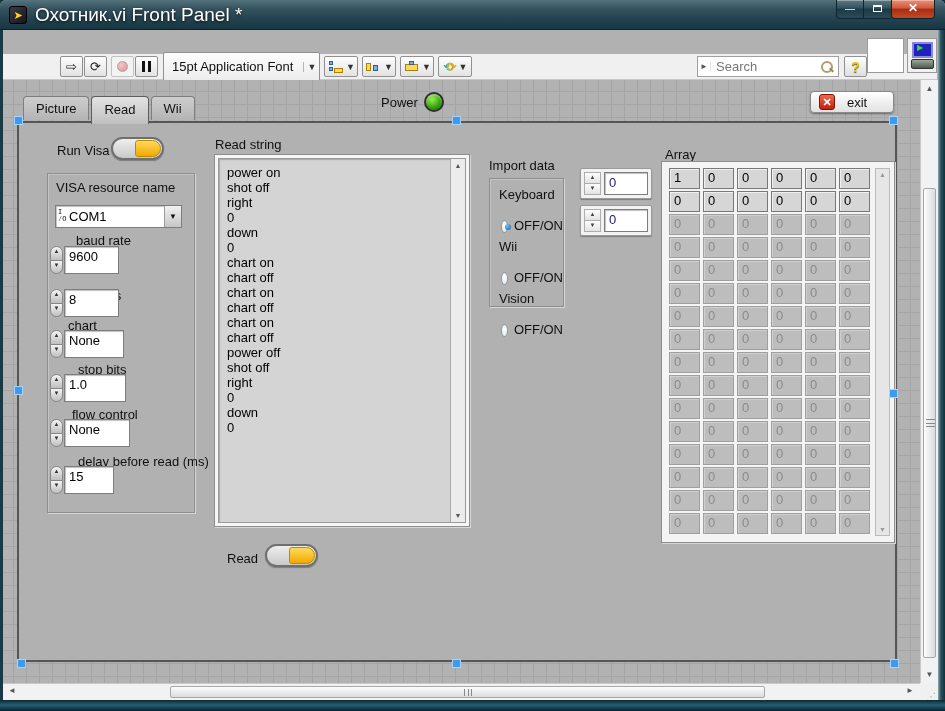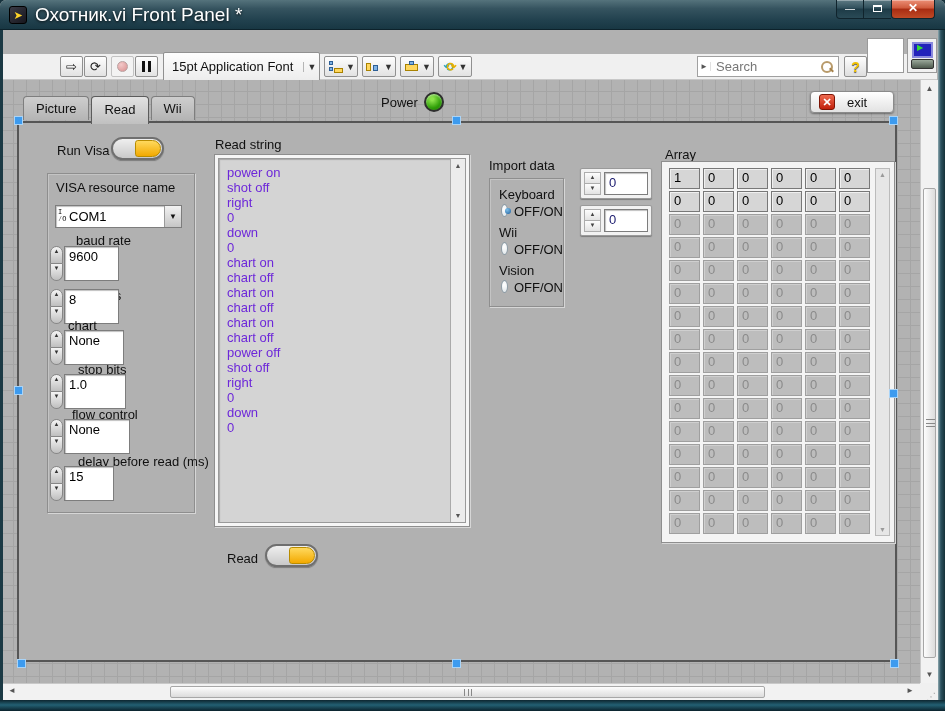--- a/index.html
+++ b/index.html
@@ -114,21 +114,21 @@
     background:linear-gradient(180deg,#efefef,#c9c9c9); box-shadow:0 1px 1px rgba(0,0,0,.3); }
   .toggle .knob { position:absolute; right:1px; top:1px; width:26px; height:17px;
     border-radius:3px 9px 9px 3px; border:1px solid #b98c00;
     background:linear-gradient(180deg,#ffd95e,#f2a900); }
 
   
   .group { position:absolute; border:1px solid #8e8e8e; box-shadow:1px 1px 0 #d6d6d6, inset 1px 1px 0 #c4c4c4; }
   .gtitle { position:absolute; left:8px; top:6px; font-size:13px; color:#101010; white-space:nowrap; }
 
   
-  .numrow { position:absolute; display:flex; align-items:stretch; height:35px; }
+  .numrow { position:absolute; display:flex; align-items:stretch; height:28px; }
   .spin { width:13px; display:flex; flex-direction:column; margin-right:1px; }
   .sb { flex:1; border:1px solid #868686; background:linear-gradient(180deg,#f4f4f4,#bfbfbf);
     font-size:6px; line-height:9px; color:#333; text-align:center; }
   .sb.up { border-radius:7px 7px 0 0; }
   .sb.dn { border-radius:0 0 7px 7px; border-top:none; }
   .nfield { background:#fff; border:1px solid #7d7d7d; box-shadow:inset 1px 1px 1px rgba(0,0,0,.25);
     font-size:13px; color:#000; padding:2px 0 0 4px; }
 
   
   .combo { position:absolute; left:7px; top:31px; width:127px; height:23px; display:flex;
@@ -136,29 +136,29 @@
   .iog { width:13px; font-size:7px; line-height:7px; color:#000; padding:3px 0 0 2px; font-family:"Liberation Mono", monospace; }
   .cval { flex:1; font-size:13px; color:#000; padding-top:3px; }
   .cdd { width:17px; border-left:1px solid #9a9a9a; background:linear-gradient(180deg,#f2f2f2,#c6c6c6);
     font-size:8px; color:#111; text-align:center; line-height:21px; }
 
   
   .listbox { position:absolute; left:195px; top:31px; width:256px; height:373px;
     background:#f6f6f6; border:1px solid #8e8e8e; box-shadow:1px 1px 0 #d6d6d6; padding:3px; }
   .list-inner { position:relative; width:100%; height:100%; background:#d4d4d4;
     border:1px solid #9a9a9a; box-shadow:inset 1px 1px 1px rgba(0,0,0,.2); overflow:hidden; }
-  .lines { position:absolute; left:8px; top:6px; font-size:13px; line-height:15px; color:#6d28d9; }
+  .lines { position:absolute; left:8px; top:6px; font-size:13px; line-height:15px; color:#000000; }
   .vsb { position:absolute; right:0; top:0; bottom:0; width:15px; background:#ececec;
     border-left:1px solid #aaa; }
   .vsb .a { position:absolute; left:0; width:100%; font-size:7px; color:#555; text-align:center; }
   .vsb .a.t { top:3px; } .vsb .a.b { bottom:3px; }
 
   
   .optname { font-size:13px; color:#101010; margin:6px 0 2px 9px; }
-  .radiorow { display:flex; align-items:flex-start; gap:6px; margin:2px 0 2px 11px; font-size:13px; color:#101010; }
+  .radiorow { display:flex; align-items:flex-end; gap:6px; margin:16px 0 2px 11px; font-size:13px; color:#101010; }
   .radio { width:13px; height:13px; border-radius:50%; border:1px solid #8d9ca6;
     background:radial-gradient(circle at 40% 35%, #ffffff, #dfe6ea); position:relative; }
   .radio.sel::after { content:""; position:absolute; left:3px; top:3px; width:6px; height:6px;
     border-radius:50%; background:radial-gradient(circle at 35% 30%, #7ec0ea, #1f5f9e); }
 
   
   .idx { position:absolute; width:72px; height:31px; background:#f2f2f2; border:1px solid #9a9a9a;
     border-radius:2px; box-shadow:0 1px 1px rgba(0,0,0,.3); display:flex; align-items:center; padding:3px; }
   .spin2 { width:17px; height:23px; display:flex; flex-direction:column; margin-right:3px; }
   .s2 { flex:1; border:1px solid #adadad; background:linear-gradient(180deg,#fdfdfd,#e3e3e3);

